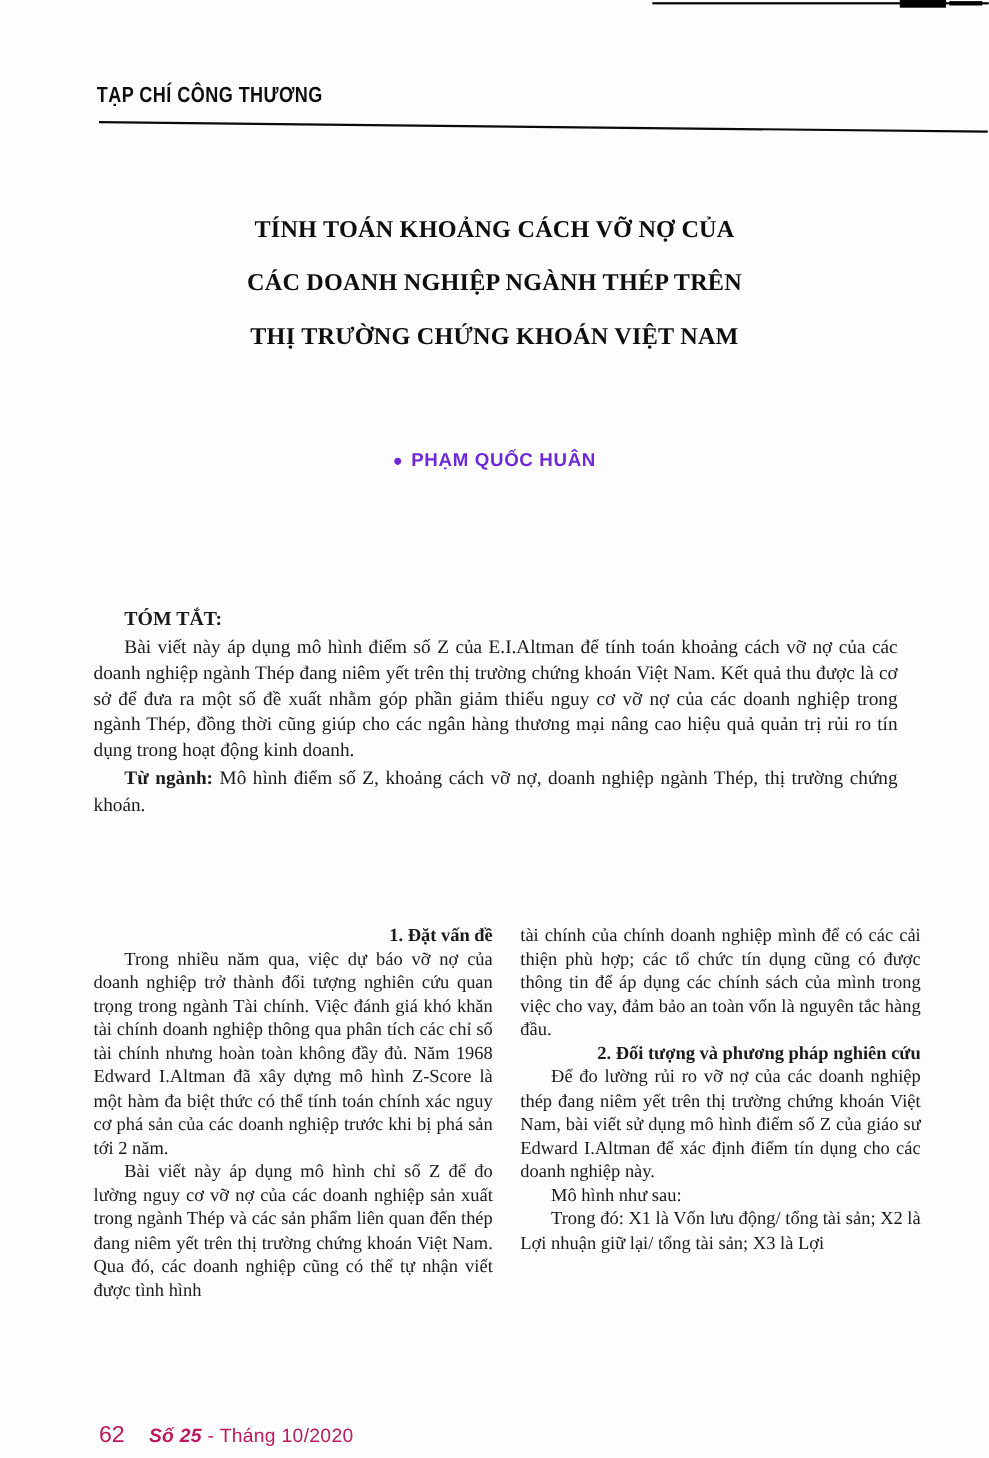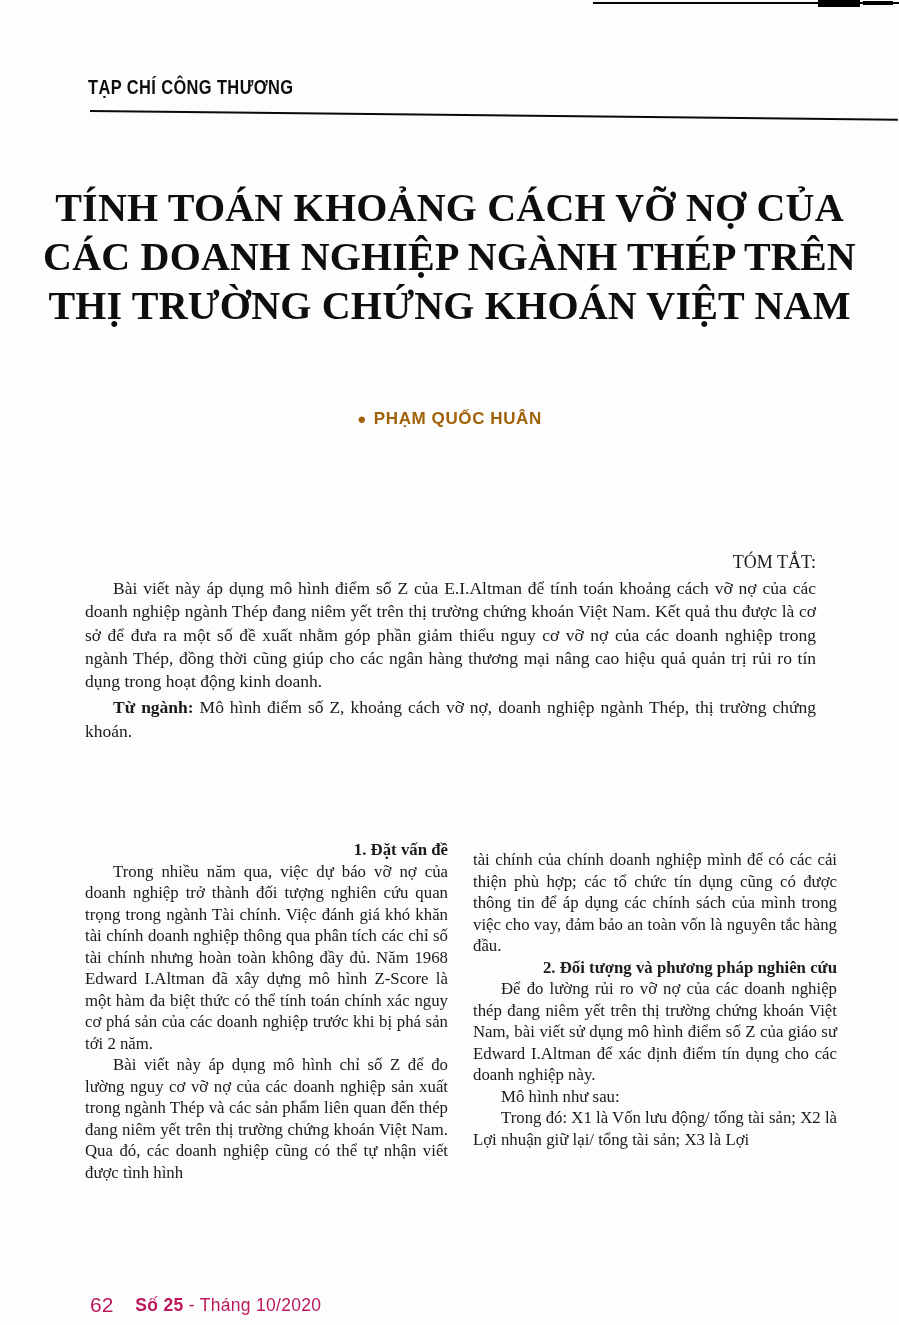--- a/index.html
+++ b/index.html
@@ -41,72 +41,71 @@
     transform-origin: 0 0;
   }
 
   
   .title {
     position: absolute;
     left: 0; top: 183px;
     width: 100%;
     text-align: center;
     font-weight: bold;
-    font-size: 40px;
+    font-size: 22px;
     line-height: 49px;
     letter-spacing: 0.2px;
     color: #0e0e0e;
   }
 
   
   .author {
     position: absolute;
     left: 0; top: 409px;
     width: 100%;
     text-align: center;
     font-family: "Liberation Sans", sans-serif;
     font-weight: bold;
     font-size: 17px;
     letter-spacing: 0.6px;
-    color: #a16207;
+    color: #6d28d9;
   }
   .author .bullet { font-size: 15px; margin-right: 7px; }
 
   
   .abstract {
     position: absolute;
     left: 85px; top: 551px;
     width: 731px;
   }
   .abstract h3 {
     margin: 0; padding-left: 28px;
     font-size: 18px; line-height: 23px;
-    font-weight: normal;
-    text-align: right;
+    font-weight: bold;
   }
   .abstract p {
     margin: 3px 0 0 0;
     font-size: 17.5px;
     line-height: 23.3px;
     text-align: justify;
     text-indent: 28px;
   }
   .abstract .kw-label { font-weight: bold; }
 
   
   .body-cols {
     position: absolute;
     left: 85px; top: 839px;
     width: 752px;
     display: flex;
     gap: 25px;
   }
   .col { font-size: 16.8px; line-height: 21.5px; text-align: justify; }
   .col.left  { width: 363px; }
-  .col.right { width: 364px; margin-top: 10px; }
+  .col.right { width: 364px; }
   .col h4 {
     margin: 0; font-size: 16.8px; line-height: 21.5px;
     font-weight: bold; text-indent: 28px; text-align: right;
   }
   .col p { margin: 0; text-indent: 28px; }
   .col p.no-indent { text-indent: 0; }
   .formula { text-align: left; }
   .formula .f1 { padding-left: 14px; }
   .formula .f2 { padding-left: 32px; }
 
@@ -115,21 +114,21 @@
     position: absolute;
     left: 90px; top: 1293px;
     display: flex;
     align-items: center;
     gap: 22px;
     font-family: "Liberation Sans", sans-serif;
     color: #be185d;
   }
   .footer .pagenum { font-size: 21px; font-weight: 500; }
   .footer .issue   { font-size: 17.5px; letter-spacing: 0.3px; }
-  .footer .issue b { font-weight: 700; }
+  .footer .issue b { font-weight: 700; font-style: italic; }
 </style>
 </head>
 <body>
 
 <div class="page">
 
   <div class="artifact a1"></div>
   <div class="artifact a2"></div>
   <div class="artifact a3"></div>
 

